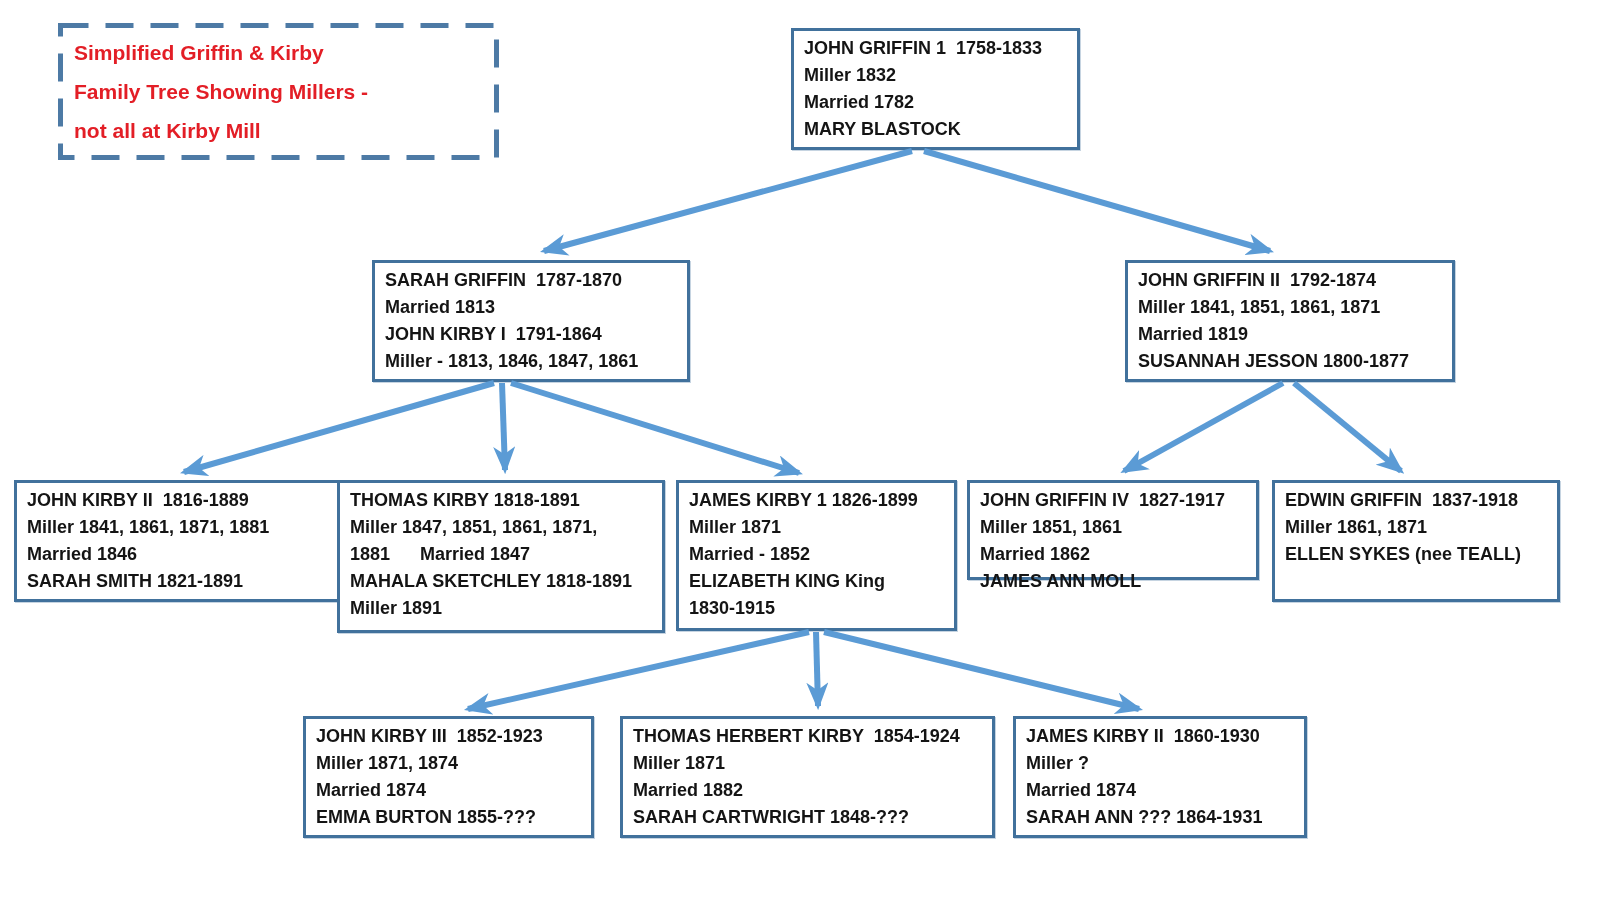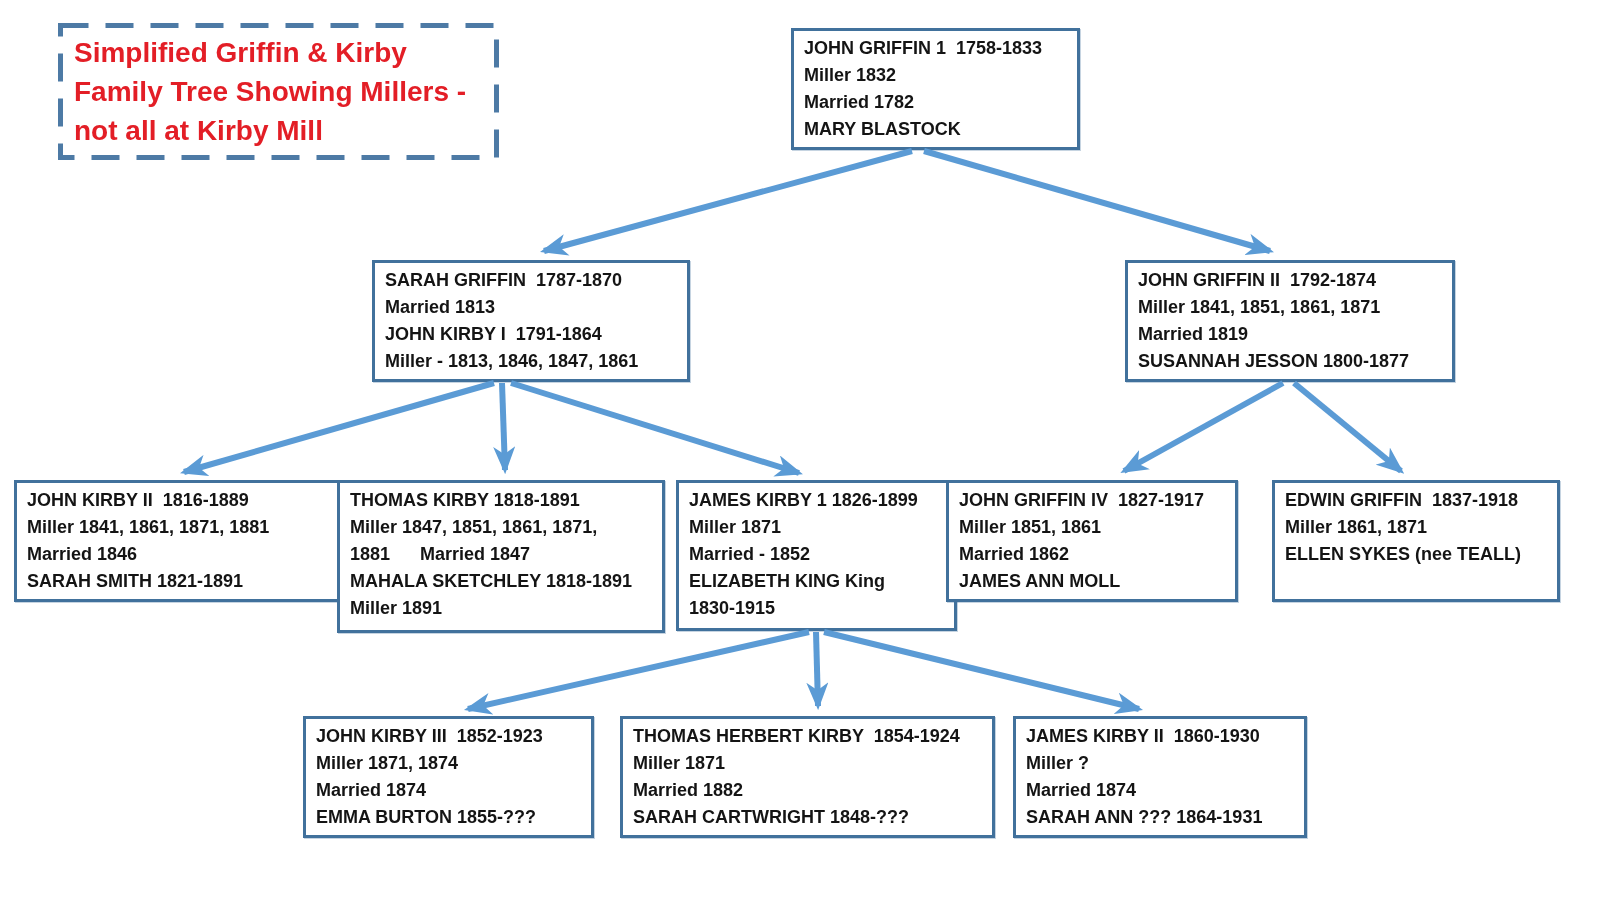--- a/index.html
+++ b/index.html
@@ -10,32 +10,32 @@
   .node {
     position:absolute; box-sizing:border-box; background:#ffffff;
     border:3px solid #41719C; padding:4px 10px;
     font-weight:bold; font-size:18px; line-height:27px; color:#141414;
     box-shadow:1px 1px 0 rgba(65,113,156,.30);
   }
   .nl { white-space:pre-wrap; }
   .titlebox {
     position:absolute; left:58px; top:23px; width:440px; height:137px;
     box-sizing:border-box; padding:10px 0 0 16px;
-    color:#E31E26; font-weight:bold; font-size:28px; line-height:39px;
+    color:#E31E26; font-weight:bold; font-size:21px; line-height:39px;
   }
   svg.overlay { position:absolute; left:0; top:0; pointer-events:none; }
 
   
   .n-root  { left:776px;  top:28px;  width:289px; height:122px;margin-left:15px; }
   .n-sarah { left:372px;  top:260px; width:318px; height:122px; }
   .n-jg2   { left:1125px; top:260px; width:330px; height:122px; }
   .n-jk2   { left:14px;   top:480px; width:350px; height:122px; }
   .n-tk    { left:337px;  top:480px; width:328px; height:153px; }
   .n-jk1   { left:676px;  top:480px; width:281px; height:151px; }
-  .n-jg4   { left:946px;  top:480px; width:292px; height:122px; }
+  .n-jg4   { left:967px;  top:480px; width:292px; height:100px; }
   .n-eg    { left:1272px; top:480px; width:288px; height:122px; }
   .n-jk3   { left:303px;  top:716px; width:291px; height:122px; }
   .n-thk   { left:620px;  top:716px; width:375px; height:122px; }
   .n-jkii  { left:1013px; top:716px; width:294px; height:122px; }
 </style>
 </head>
 <body>
 
 <div class="canvas">
 

